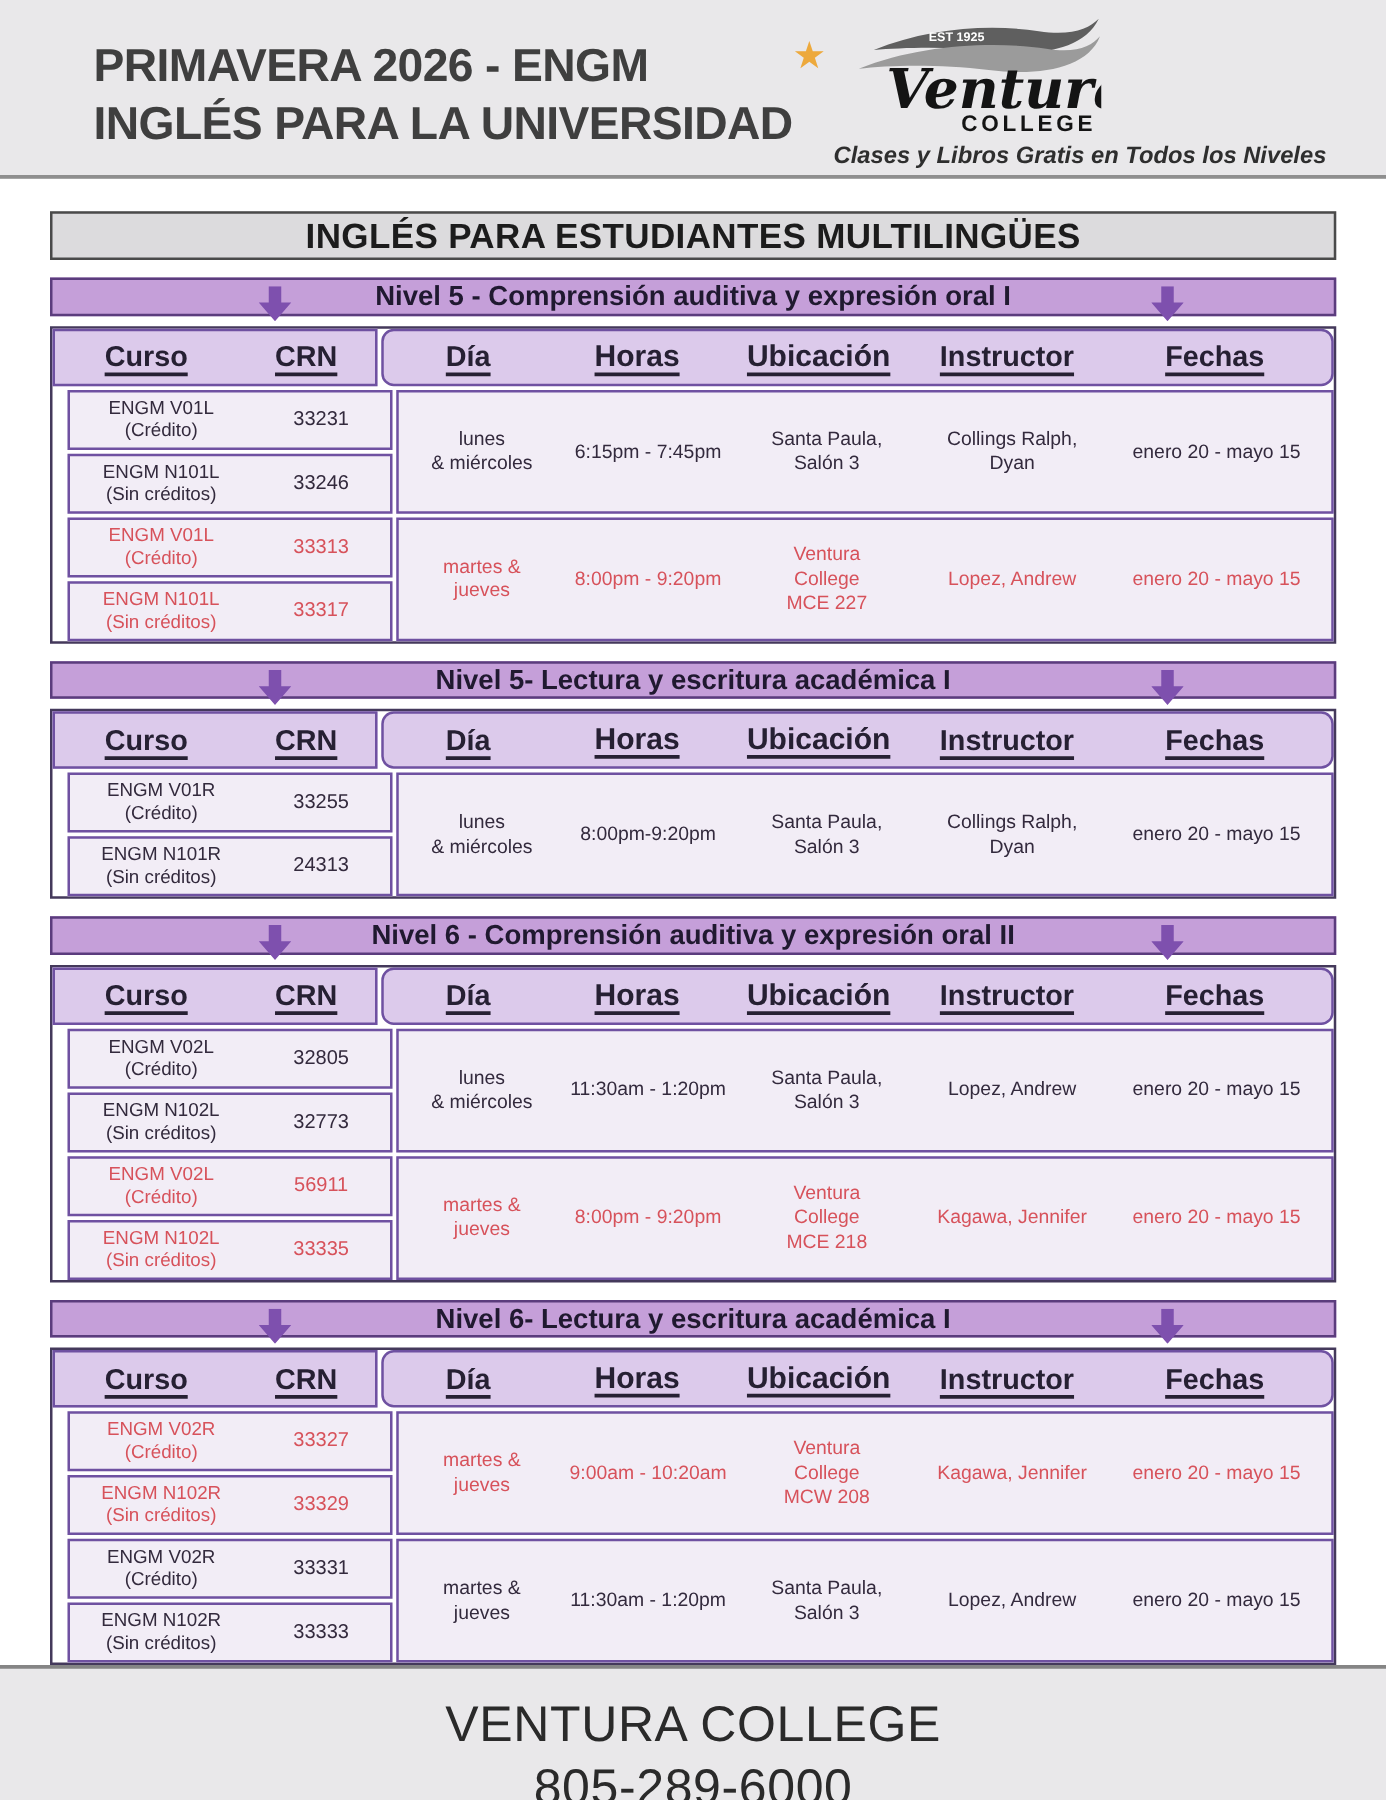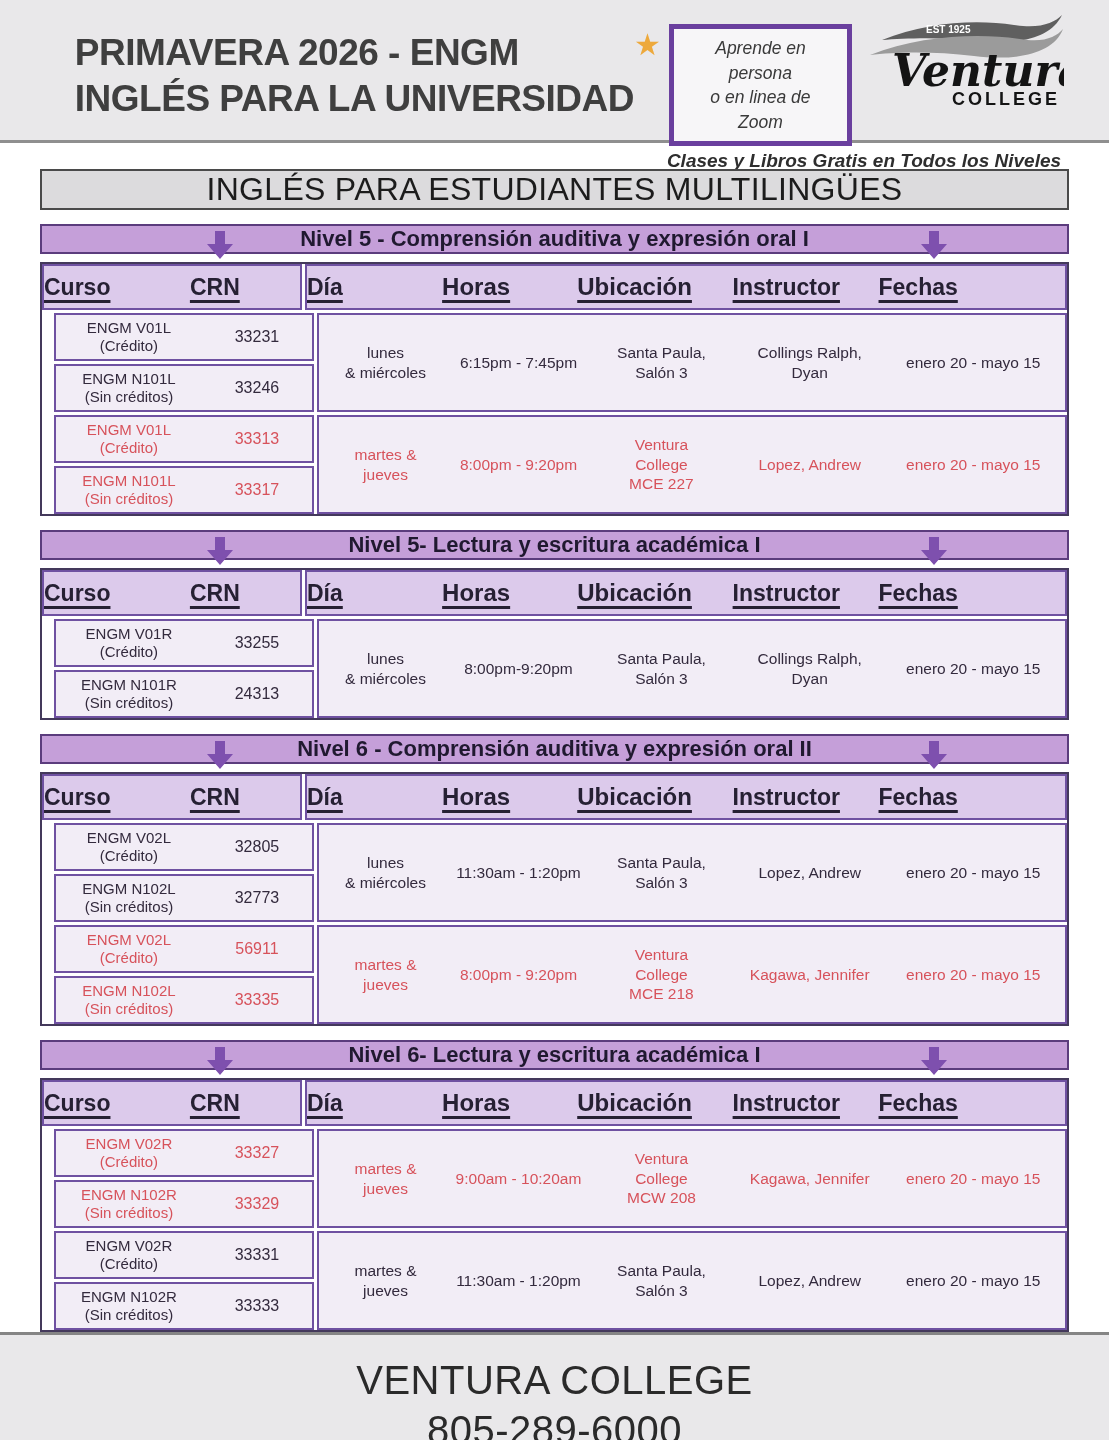--- a/index.html
+++ b/index.html
@@ -11,37 +11,37 @@
   .hdr { background:#e9e8ea; border-bottom:3px solid #8f8f8f; height:143px; padding:16px 45px 6px 45px; display:flex; justify-content:flex-end; }
   .title { font-size:37px; font-weight:800; color:#3f3f3f; line-height:1.24; letter-spacing:-0.5px; padding-top:14px; }
   .hdr-right { display:flex; flex-direction:column; align-items:center; width:430px; }
   .hdr-top { display:flex; align-items:flex-start; width:100%; }
   .star { font-size:30px; color:#eda93c; line-height:1; margin-top:14px; margin-right:8px; }
   .zoombox { border:5px solid #6a3f9e; background:#f7f6f8; padding:7px 13px; font-style:italic; font-size:17.5px; font-weight:500; color:#3a3a3a; text-align:center; line-height:1.4; margin-top:8px; white-space:pre-line; }
   .logo { width:200px; height:100px; margin-left:12px; margin-top:-6px; flex:none; }
   .tagline { font-style:italic; font-weight:700; font-size:19px; color:#2e2e2e; margin-top:4px; align-self:center; padding-left:30px; }
 
   
-  .banner { margin:26px 40px 0 40px; height:52px; background:#dcdbdd; border:2px solid #4a4a4a; display:flex; align-items:center; justify-content:center; font-size:32px; font-weight:400; color:#1c1c1c; letter-spacing:0.3px; }
+  .banner { margin:26px 40px 0 40px; height:52px; background:#dcdbdd; border:2px solid #4a4a4a; display:flex; align-items:center; justify-content:center; font-size:28px; font-weight:700; color:#1c1c1c; letter-spacing:0.3px; }
 
   
   .pbar { margin:14px 40px 8px 40px; height:40px; background:#c59fd9; border:2px solid #5b3c7d; position:relative; display:flex; align-items:center; justify-content:center;text-align:center; }
   .ptitle { font-size:22px; font-weight:700; color:#201930; }
   .arrow { position:absolute; top:5px; width:26px; height:28px; }
   .arrow.left { left:165px; } .arrow.right { right:120px; }
   .arrow svg { display:block; }
 
   
   .ctable { margin:0 40px; border:2px solid #44395b; background:#fff; display:flex; flex-direction:column; gap:3px; }
   .cell { background:#f2edf6; border:2px solid #6f51a1; }
   .thead { display:flex; gap:3px; }
   .thead .cell { background:#dccaeb; min-height:46px; display:flex; align-items:center; }
   .hleft { width:260px; flex:none; }
-  .hright { flex:1; }
-  .hcol { font-weight:700; color:#262033; font-size:23px; text-decoration:underline; text-decoration-thickness:3px; text-underline-offset:5px; }
+  .hright { flex:1;border-radius:10px; }
+  .hcol { text-align:center; font-weight:700; color:#262033; font-size:23px; text-decoration:underline; text-decoration-thickness:3px; text-underline-offset:5px; }
   .hcol.small { font-size:24px; }
   .hc-curso { width:57%; } .hc-crn { width:43%; }
   .c1 { flex:1.00; } .c2 { flex:1.00; } .c3 { flex:1.15; } .c4 { flex:1.08; } .c5 { flex:1.38; }
 
   .tgroup { display:flex; gap:3px; }
   .lstack { width:260px; flex:none; display:flex; flex-direction:column; gap:3px;margin-left:12px; }
   .ccell { flex:1; min-height:42px; display:flex; align-items:center; padding:4px 0; }
   .cname { width:57%; text-align:center; font-size:15px; line-height:1.2; color:#332a3d; }
   .ccrn { width:43%; text-align:center; font-size:16px; color:#332a3d; }
   .rbox { flex:1; display:flex; align-items:center; padding:8px 0; }
@@ -58,22 +58,20 @@
 <div class="page">
 
   <div class="hdr">
     <div class="title">
       <div>PRIMAVERA 2026 - ENGM</div>
       <div>INGLÉS PARA LA UNIVERSIDAD</div>
     </div>
     <div class="hdr-right">
       <div class="hdr-top">
         <span class="star">★</span>
-        <div class="zoombox">Aprende en persona
-o en linea de Zoom</div>
         <svg class="logo" viewBox="0 0 200 100">
           <path d="M18,30 C62,12 112,9 150,15 C176,19 190,13 198,5 C186,30 150,35 114,31 C80,27 42,28 18,30 Z" fill="#5f5f5f"></path>
           <path d="M6,45 C56,25 116,23 156,29 C180,33 192,27 199,19 C189,45 150,51 110,46 C70,41 30,42 6,45 Z" fill="#9b9b9b"></path>
           <text x="62" y="23" font-size="10" font-weight="bold" fill="#ffffff" font-family="Liberation Sans, sans-serif">EST 1925</text>
           <text x="28" y="76" font-size="44" font-style="italic" font-weight="bold" fill="#141414" font-family="DejaVu Serif, serif">Ventura</text>
           <text x="88" y="95" font-size="18" font-weight="bold" letter-spacing="3" fill="#141414" font-family="Liberation Sans, sans-serif">COLLEGE</text>
         </svg>
       </div>
       <div class="tagline">Clases y Libros Gratis en Todos los Niveles</div>
     </div>

